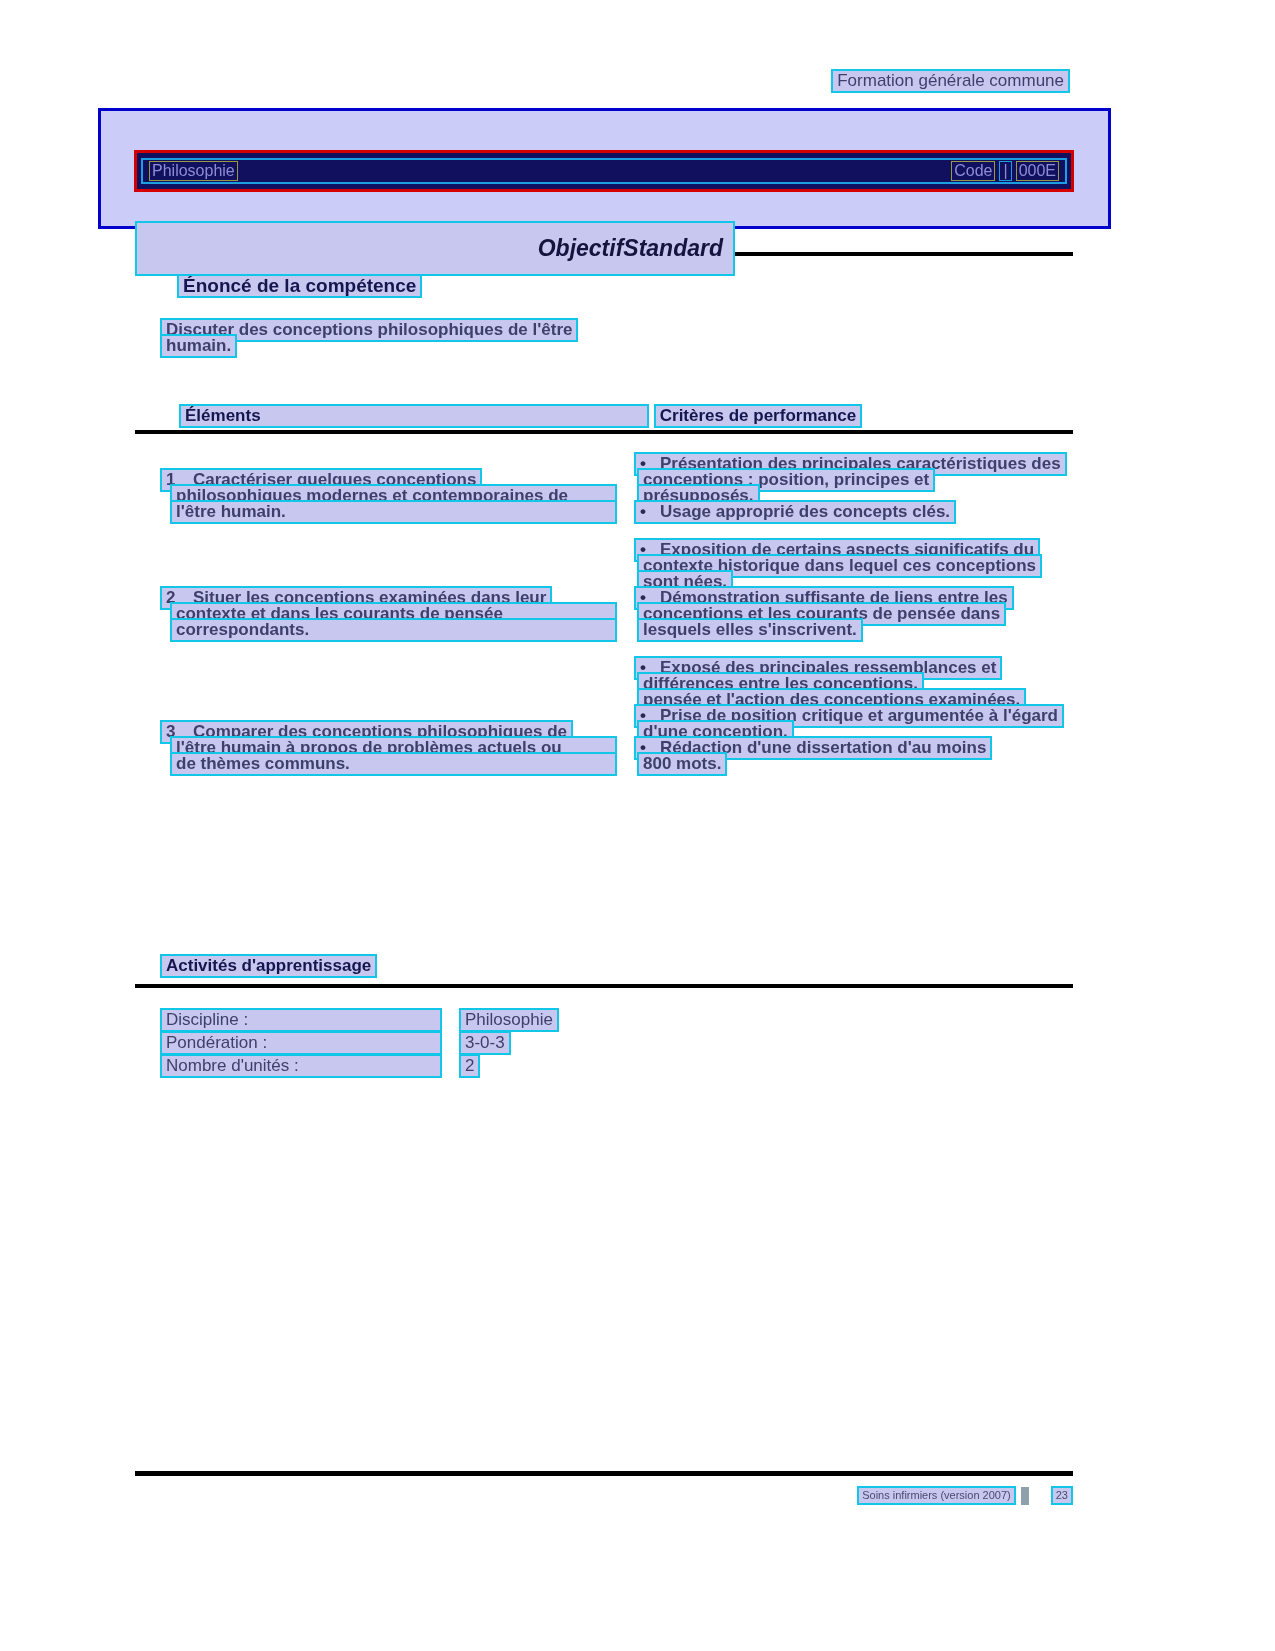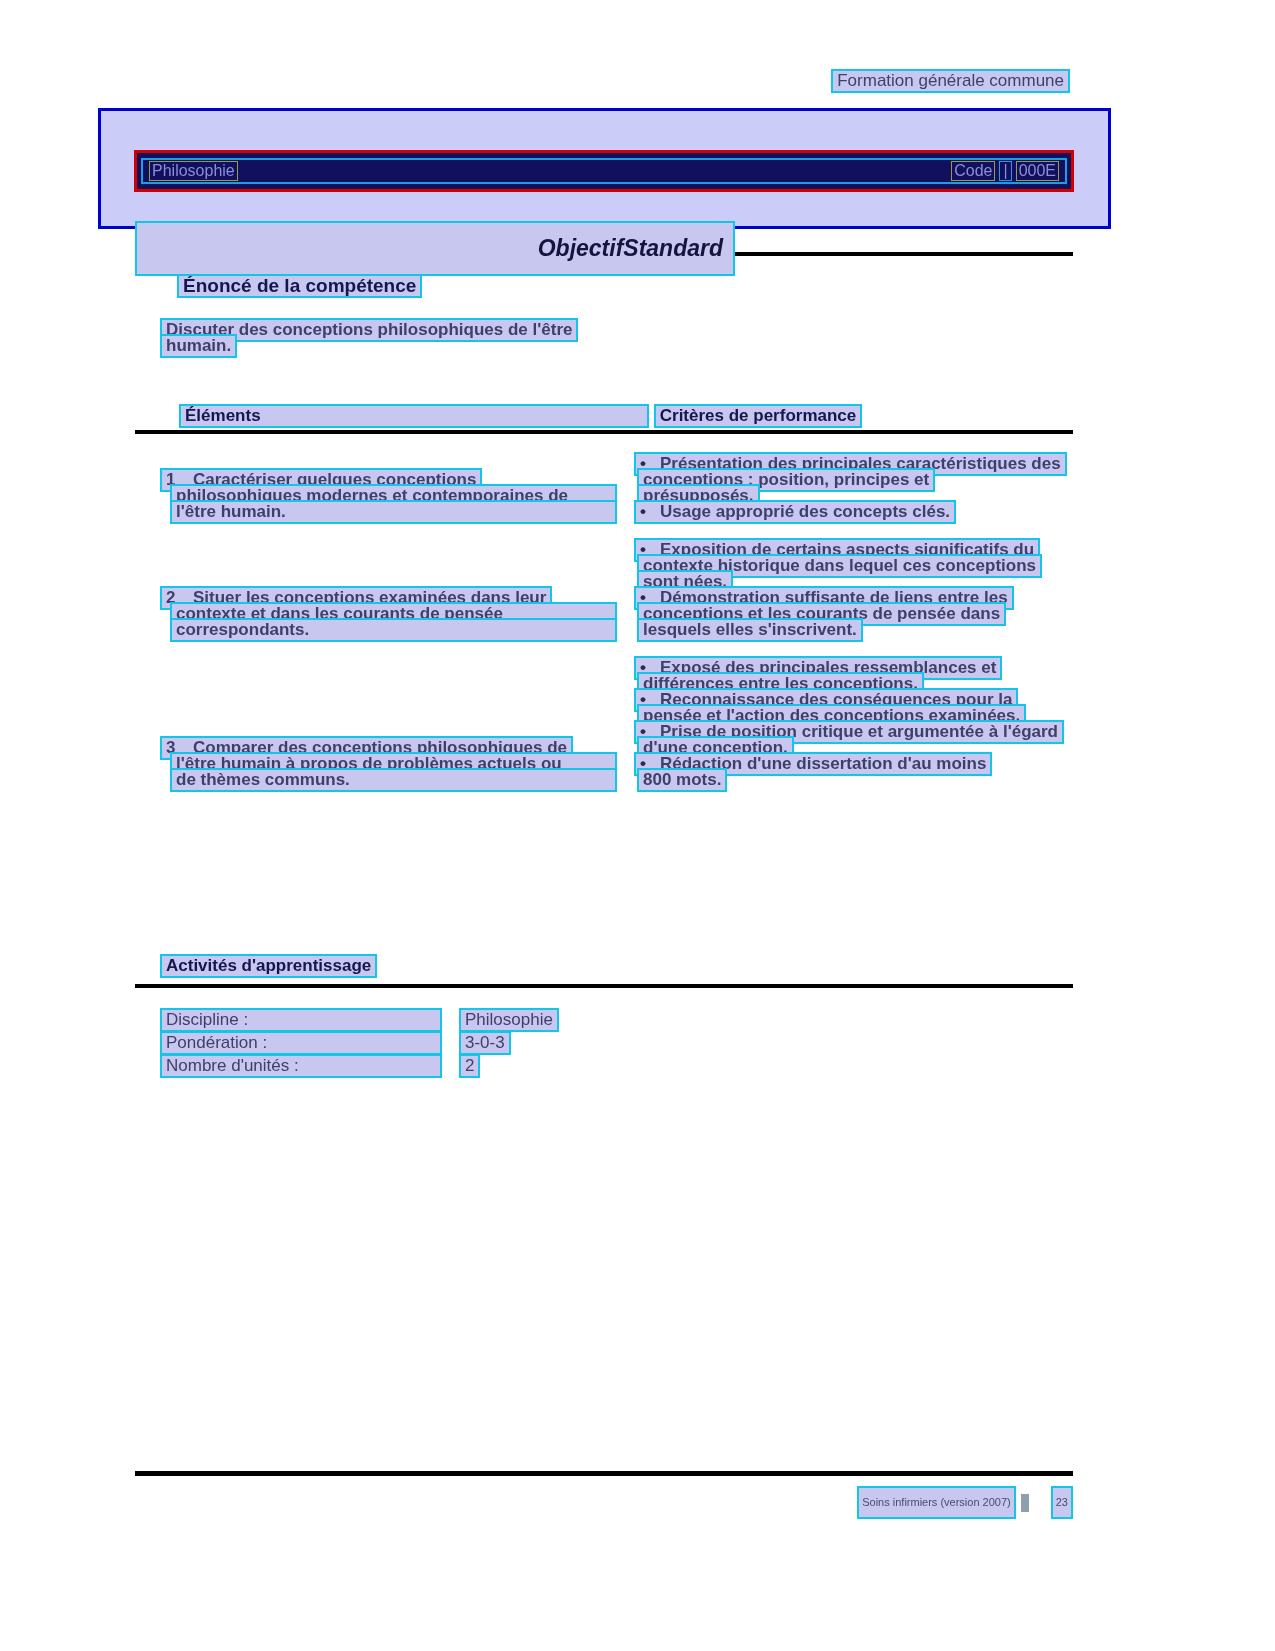--- a/index.html
+++ b/index.html
@@ -68,21 +68,21 @@
   .crit .first .hl::before { content:"\2022"; display:inline-block; width:20px; color:#2a2a55; }
   .crit .cont .hl { margin-left:20px; }
 
   .activites-h { position:absolute; left:143px; top:954px; font-size:17px; }
 
   .details { position:absolute; left:143px; top:1008px; font-size:17px; }
   .drow { height:23px; }
   .drow .lab { width:282px; }
 
   .footer { position:absolute; right:202px; top:1486px; display:flex; align-items:center; font-size:11px; }
-  .footer .hl { line-height:13px; padding:8px 3px; color:#4a4a6e; }
+  .footer .hl { line-height:13px; padding:1px 3px; color:#4a4a6e; }
   .gray-bar { width:8px; height:18px; background:#8fa0ac; margin:0 5px; }
 </style>
 </head>
 <body>
 
 <div class="page">
 
   <div class="top-label">
     <span class="hl">Formation générale commune</span>
   </div>
@@ -168,21 +168,20 @@
         <div class="line first"><span class="hl"><span class="num">3</span><span>Comparer des conceptions philosophiques de</span></span></div>
         <div class="line cont"><span class="hl">l'être humain à propos de problèmes actuels ou</span></div>
         <div class="line cont"><span class="hl">de thèmes communs.</span></div>
       </div>
       <div class="tright">
         <div class="crit">
           <div class="line first"><span class="hl">Exposé des principales ressemblances et</span></div>
           <div class="line cont"><span class="hl">différences entre les conceptions.</span></div>
         </div>
         <div class="crit">
-          <div class="line first"><span class="hl">Reconnaissance des conséquences pour la</span></div>
           <div class="line cont"><span class="hl">pensée et l'action des conceptions examinées.</span></div>
         </div>
         <div class="crit">
           <div class="line first"><span class="hl">Prise de position critique et argumentée à l'égard</span></div>
           <div class="line cont"><span class="hl">d'une conception.</span></div>
         </div>
         <div class="crit">
           <div class="line first"><span class="hl">Rédaction d'une dissertation d'au moins</span></div>
           <div class="line cont"><span class="hl">800 mots.</span></div>
         </div>

